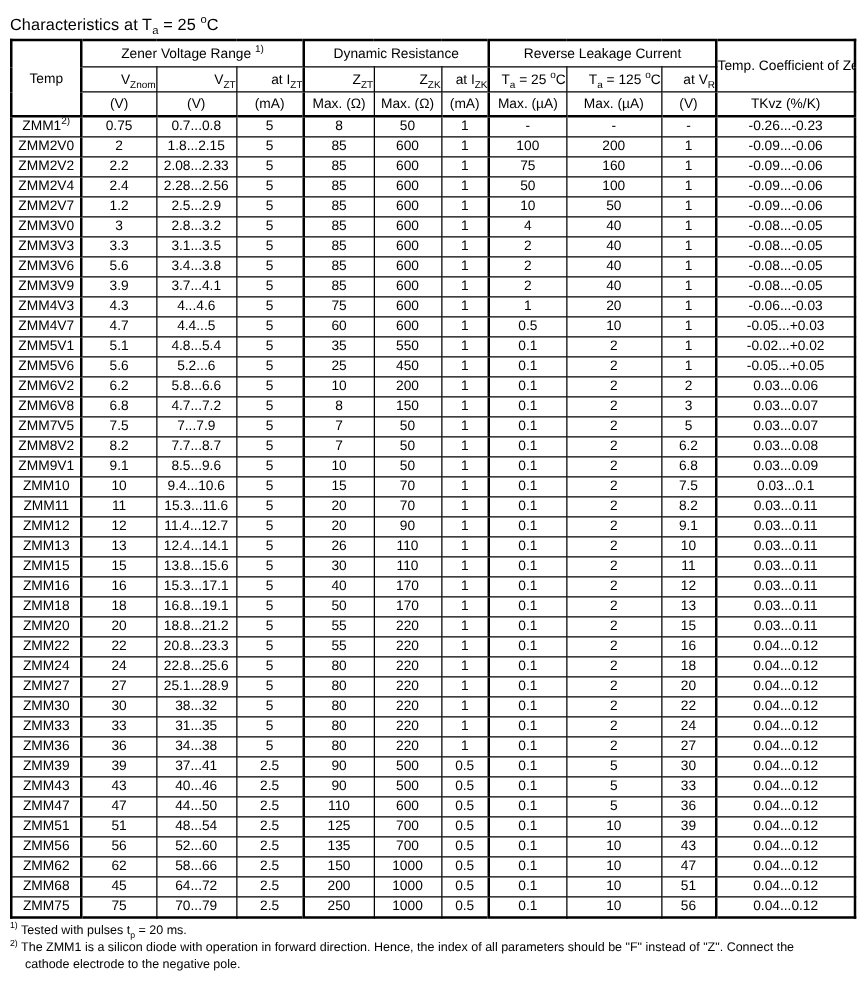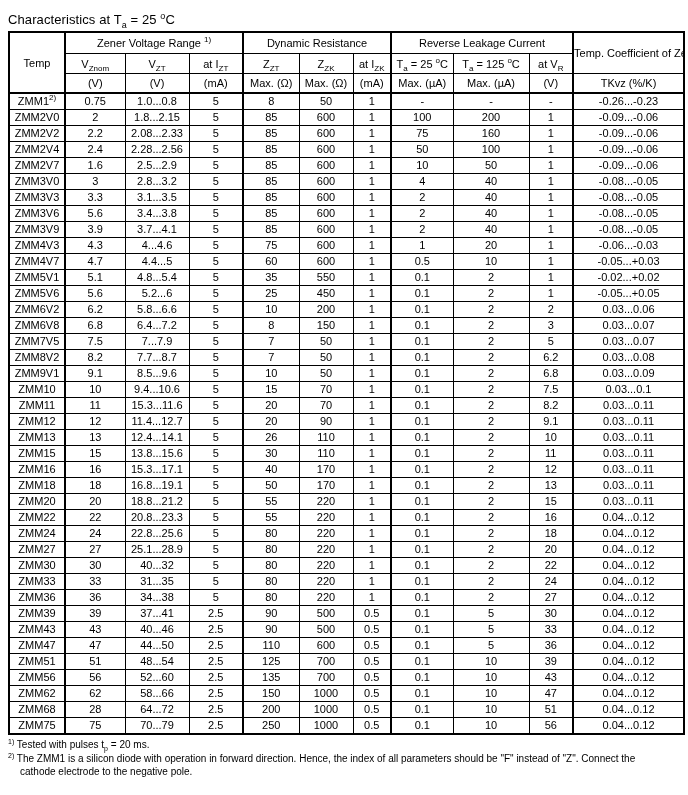--- a/index.html
+++ b/index.html
@@ -34,21 +34,21 @@
     font-size: 11px;
     font-weight: normal;
     text-align: center;
     vertical-align: middle;
     padding: 0;
     overflow: hidden;
     white-space: nowrap;
   }
   thead th { line-height: 12px; }
   thead tr.hrow1 th { height: 20px; }
-  thead tr.hrow2 th { height: 19px; }
+  thead tr.hrow2 th { height: 19px; text-align: right; }
   thead tr.hrow3 th { height: 18px; }
   th.wrap { white-space: normal; line-height: 13px; }
   tbody td { height: 15px; line-height: 15px; }
   tbody tr:first-child td { border-top: 2px solid #000; }
   .gsep { border-left: 2px solid #000 !important; }
   td.type-col { text-align: left; padding-left: 4px; }
   sub { font-size: 8px; line-height: 0; }
   sup { font-size: 8px; line-height: 0; }
   .footnotes {
     margin: 3px 0 0 8px;
@@ -112,21 +112,21 @@
       <th class="gsep">Max. (µA)</th>
       <th>Max. (µA)</th>
       <th>(V)</th>
       <th class="gsep">TKvz (%/K)</th>
     </tr>
   </thead>
   <tbody id="table-body">
       <tr>
         <td class="type-col">ZMM1<sup>2)</sup></td>
         <td class="gsep">0.75</td>
-        <td>1.0...0.8</td>
+        <td>0.7...0.8</td>
         <td>5</td>
         <td class="gsep">8</td>
         <td>50</td>
         <td>1</td>
         <td class="gsep">-</td>
         <td>-</td>
         <td>-</td>
         <td class="gsep">-0.26...-0.23</td>
       </tr>
       <tr>
@@ -163,21 +163,21 @@
         <td class="gsep">85</td>
         <td>600</td>
         <td>1</td>
         <td class="gsep">50</td>
         <td>100</td>
         <td>1</td>
         <td class="gsep">-0.09...-0.06</td>
       </tr>
       <tr>
         <td class="type-col">ZMM2V7</td>
-        <td class="gsep">1.6</td>
+        <td class="gsep">1.2</td>
         <td>2.5...2.9</td>
         <td>5</td>
         <td class="gsep">85</td>
         <td>600</td>
         <td>1</td>
         <td class="gsep">10</td>
         <td>50</td>
         <td>1</td>
         <td class="gsep">-0.09...-0.06</td>
       </tr>
@@ -294,21 +294,21 @@
         <td>200</td>
         <td>1</td>
         <td class="gsep">0.1</td>
         <td>2</td>
         <td>2</td>
         <td class="gsep">0.03...0.06</td>
       </tr>
       <tr>
         <td class="type-col">ZMM6V8</td>
         <td class="gsep">6.8</td>
-        <td>6.4...7.2</td>
+        <td>4.7...7.2</td>
         <td>5</td>
         <td class="gsep">8</td>
         <td>150</td>
         <td>1</td>
         <td class="gsep">0.1</td>
         <td>2</td>
         <td>3</td>
         <td class="gsep">0.03...0.07</td>
       </tr>
       <tr>
@@ -489,21 +489,21 @@
         <td>220</td>
         <td>1</td>
         <td class="gsep">0.1</td>
         <td>2</td>
         <td>20</td>
         <td class="gsep">0.04...0.12</td>
       </tr>
       <tr>
         <td class="type-col">ZMM30</td>
         <td class="gsep">30</td>
-        <td>40...32</td>
+        <td>38...32</td>
         <td>5</td>
         <td class="gsep">80</td>
         <td>220</td>
         <td>1</td>
         <td class="gsep">0.1</td>
         <td>2</td>
         <td>22</td>
         <td class="gsep">0.04...0.12</td>
       </tr>
       <tr>
@@ -605,21 +605,21 @@
         <td class="gsep">150</td>
         <td>1000</td>
         <td>0.5</td>
         <td class="gsep">0.1</td>
         <td>10</td>
         <td>47</td>
         <td class="gsep">0.04...0.12</td>
       </tr>
       <tr>
         <td class="type-col">ZMM68</td>
-        <td class="gsep">28</td>
+        <td class="gsep">45</td>
         <td>64...72</td>
         <td>2.5</td>
         <td class="gsep">200</td>
         <td>1000</td>
         <td>0.5</td>
         <td class="gsep">0.1</td>
         <td>10</td>
         <td>51</td>
         <td class="gsep">0.04...0.12</td>
       </tr>

